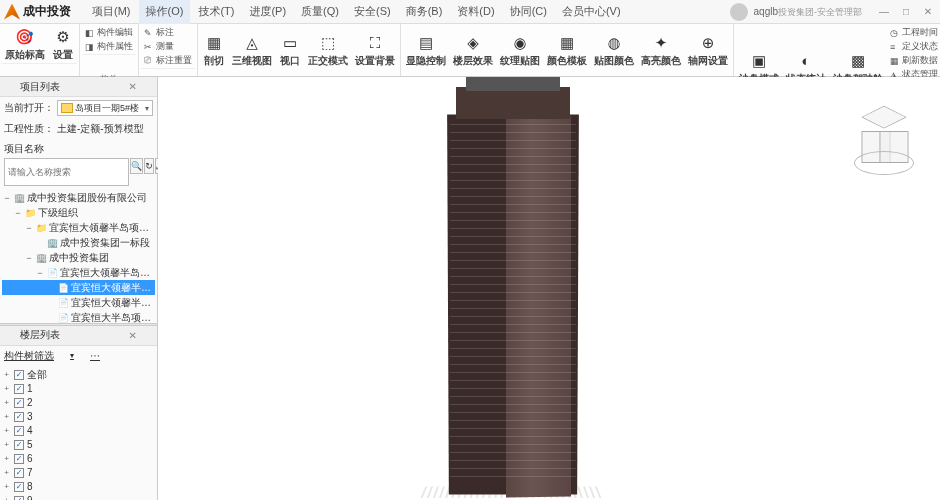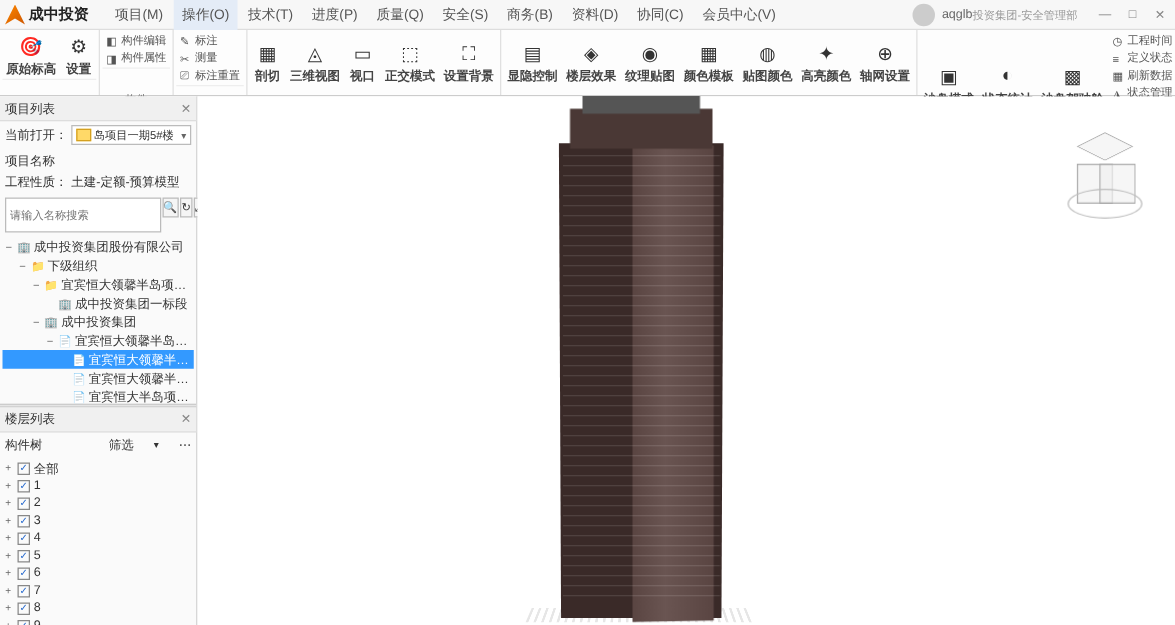--- a/index.html
+++ b/index.html
@@ -26,41 +26,41 @@
     .ribbon-icon { width: 22px; height: 22px; display: flex; align-items: center; justify-content: center; font-size: 15px; }
     .ribbon-label { font-size: 10px; color: #444; white-space: nowrap; font-weight: bold; }
     .ribbon-group-label { font-size: 9px; color: #777; text-align: center; border-top: 1px solid #eee; padding-top: 18px; }
     .mini-row { display: flex; flex-direction: column; font-size: 9px; color: #555; padding: 1px 3px; justify-content: center; gap: 1px; }
     .mini-row span { cursor: pointer; white-space: nowrap; display: flex; align-items: center; gap: 2px; }
     .mini-icon { width: 10px; height: 10px; display: inline-block; }
     
     
     .main { flex: 1; display: flex; overflow: hidden; }
     .sidebar { width: 158px; border-right: 1px solid #ccc; display: flex; flex-direction: column; background: #fafafa; }
-    .panel-header { height: 20px; display: flex; align-items: center; justify-content: space-between; padding: 0 4px; background: #f0f0f0; border-bottom: 1px solid #ddd; font-size: 10px; }
+    .panel-header { height: 20px; display: flex; align-items: center; justify-content: space-between; padding: 0 20px; background: #f0f0f0; border-bottom: 1px solid #ddd; font-size: 10px; }
     .panel-close { cursor: pointer; color: #888; }
     .form-row { display: flex; align-items: center; padding: 3px 4px; font-size: 10px; gap: 3px; }
     .combo { flex: 1; height: 16px; border: 1px solid #bbb; background: #fff; display: flex; align-items: center; padding: 0 3px; font-size: 9px; overflow: hidden; }
     .combo-arrow { margin-left: auto; color: #666; font-size: 8px; }
     .folder-ico { width: 12px; height: 10px; background: #ffd968; border: 1px solid #d4a020; flex-shrink: 0; }
     .search-row { display: flex; padding: 2px 4px; gap: 1px; }
     .search-input { flex: 1; height: 28px; border: 1px solid #bbb; font-size: 9px; padding: 0 3px; color: #999; }
     .search-tool { width: 14px; height: 16px; border: 1px solid #bbb; background: #f5f5f5; display: flex; align-items: center; justify-content: center; cursor: pointer; font-size: 9px; }
     
     .tree { flex: 1; padding: 2px; overflow: hidden; font-size: 10px; }
     .tree-node { display: flex; align-items: center; height: 15px; white-space: nowrap; cursor: pointer; }
     .tree-indent { display: inline-block; flex-shrink: 0; }
     .tree-toggle { width: 10px; text-align: center; color: #666; font-size: 9px; flex-shrink: 0; }
     .tree-ico { width: 11px; height: 11px; margin: 0 2px; flex-shrink: 0; display: inline-flex; align-items: center; justify-content: center; font-size: 9px; }
     .tree-label { overflow: hidden; text-overflow: ellipsis; }
     .tree-node.selected { background: #3399ff; color: #fff; }
     
     .divider { height: 3px; background: #e5e5e5; border-top: 1px solid #ccc; border-bottom: 1px solid #ccc; cursor: ns-resize; }
     
-    .filter-row { display: flex; align-items: center; padding: 3px 4px; font-size: 10px; justify-content: space-between; }
+    .filter-row { display: flex; align-items: center; padding: 3px 4px; font-size: 10px; justify-content: flex-start; text-decoration: underline; }
     .check-list { flex: 1; padding: 2px; overflow: hidden; }
     .check-item { display: flex; align-items: center; height: 14px; gap: 3px; font-size: 10px; }
     .check-toggle { width: 9px; text-align: center; color: #666; font-size: 8px; }
     .checkbox { width: 10px; height: 10px; border: 1px solid #888; display: flex; align-items: center; justify-content: center; font-size: 8px; color: #2266cc; }
     
     
     .viewport { flex: 1; background: #fff; position: relative; overflow: hidden; }
     .building { position: absolute; left: 280px; top: 0; width: 150px; height: 420px; }
     .tower-body { position: absolute; top: 40px; bottom: 0; left: 10px; right: 10px; background: #3a2a28; transform: perspective(500px) rotateX(-2deg); }
     .tower-face { position: absolute; top: 40px; bottom: 0; left: 68px; width: 65px; background: linear-gradient(to right, #5a4542 0%, #6a5552 40%, #5a4542 100%); transform: skewY(-1deg); }
@@ -234,26 +234,26 @@
       <span class="panel-close">✕</span>
     </div>
     <div class="form-row">
       <span>当前打开：</span>
       <div class="combo">
         <span class="folder-ico"></span>
         <span style="margin-left:2px; overflow:hidden;">宜宾恒大领馨半岛项目一期5#楼土建</span>
         <span class="combo-arrow">▾</span>
       </div>
     </div>
-    <div class="form-row" style="padding-bottom:0;">
-      <span>项目名称</span>
-    </div>
     <div class="form-row">
       <span>工程性质：</span>
       <span>土建-定额-预算模型</span>
+    </div>
+    <div class="form-row" style="padding-bottom:0;">
+      <span>项目名称</span>
     </div>
     <div class="search-row">
       <input class="search-input" placeholder="请输入名称搜索" style="">
       <div class="search-tool">🔍</div>
       <div class="search-tool">↻</div>
       <div class="search-tool">⤢</div>
       <div class="search-tool">⋯</div>
     </div>
     <div class="tree" id="proj-tree">
         <div class="tree-node">

